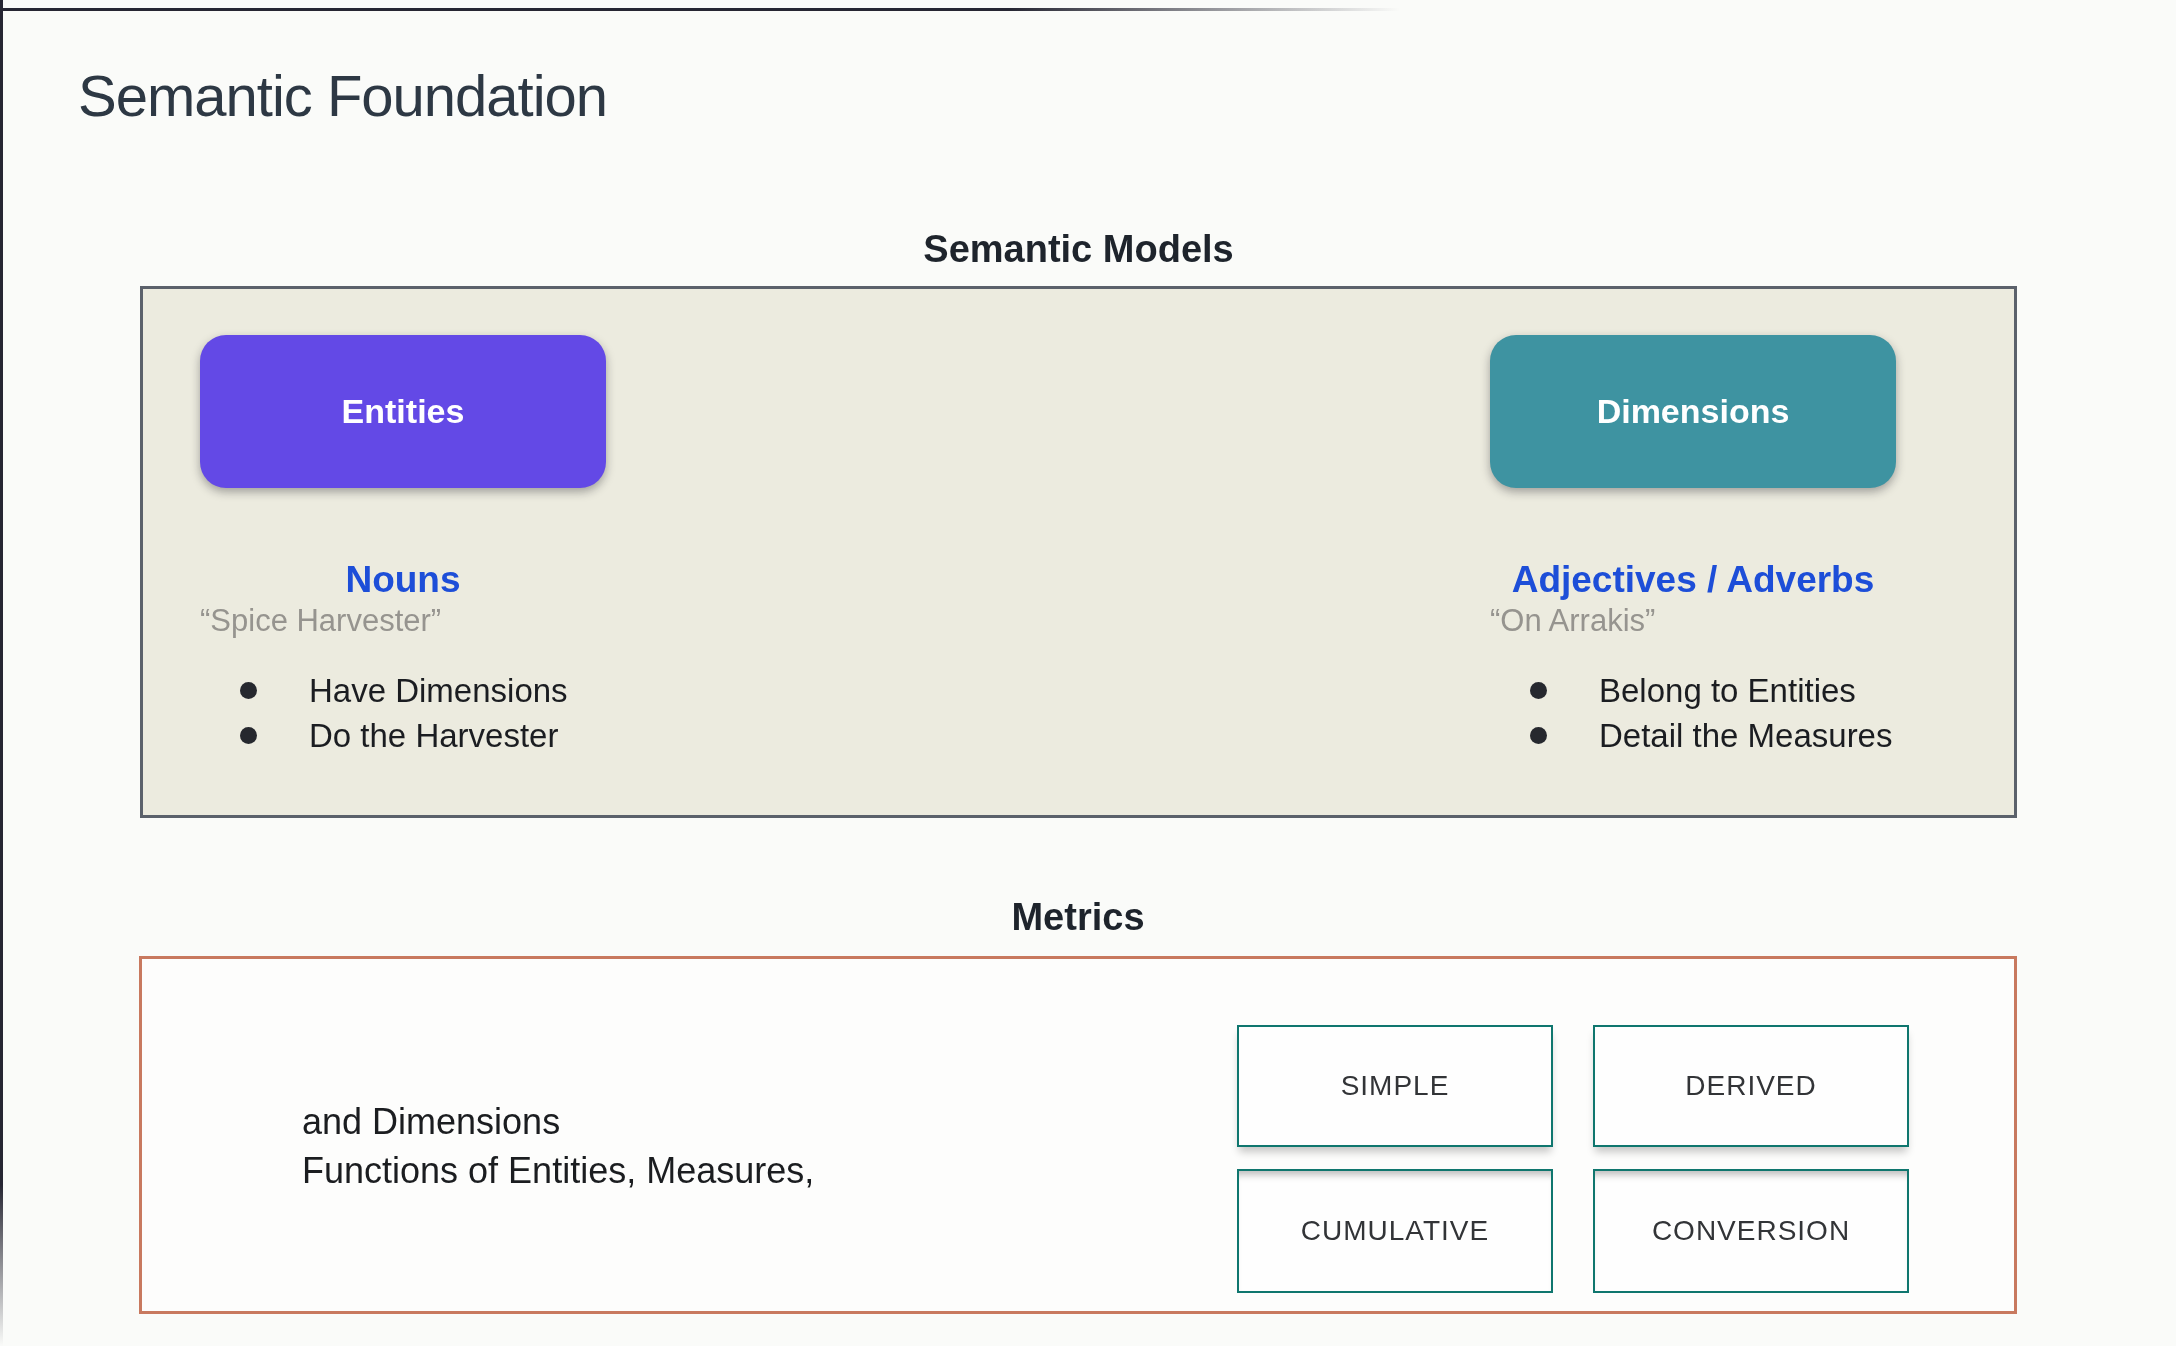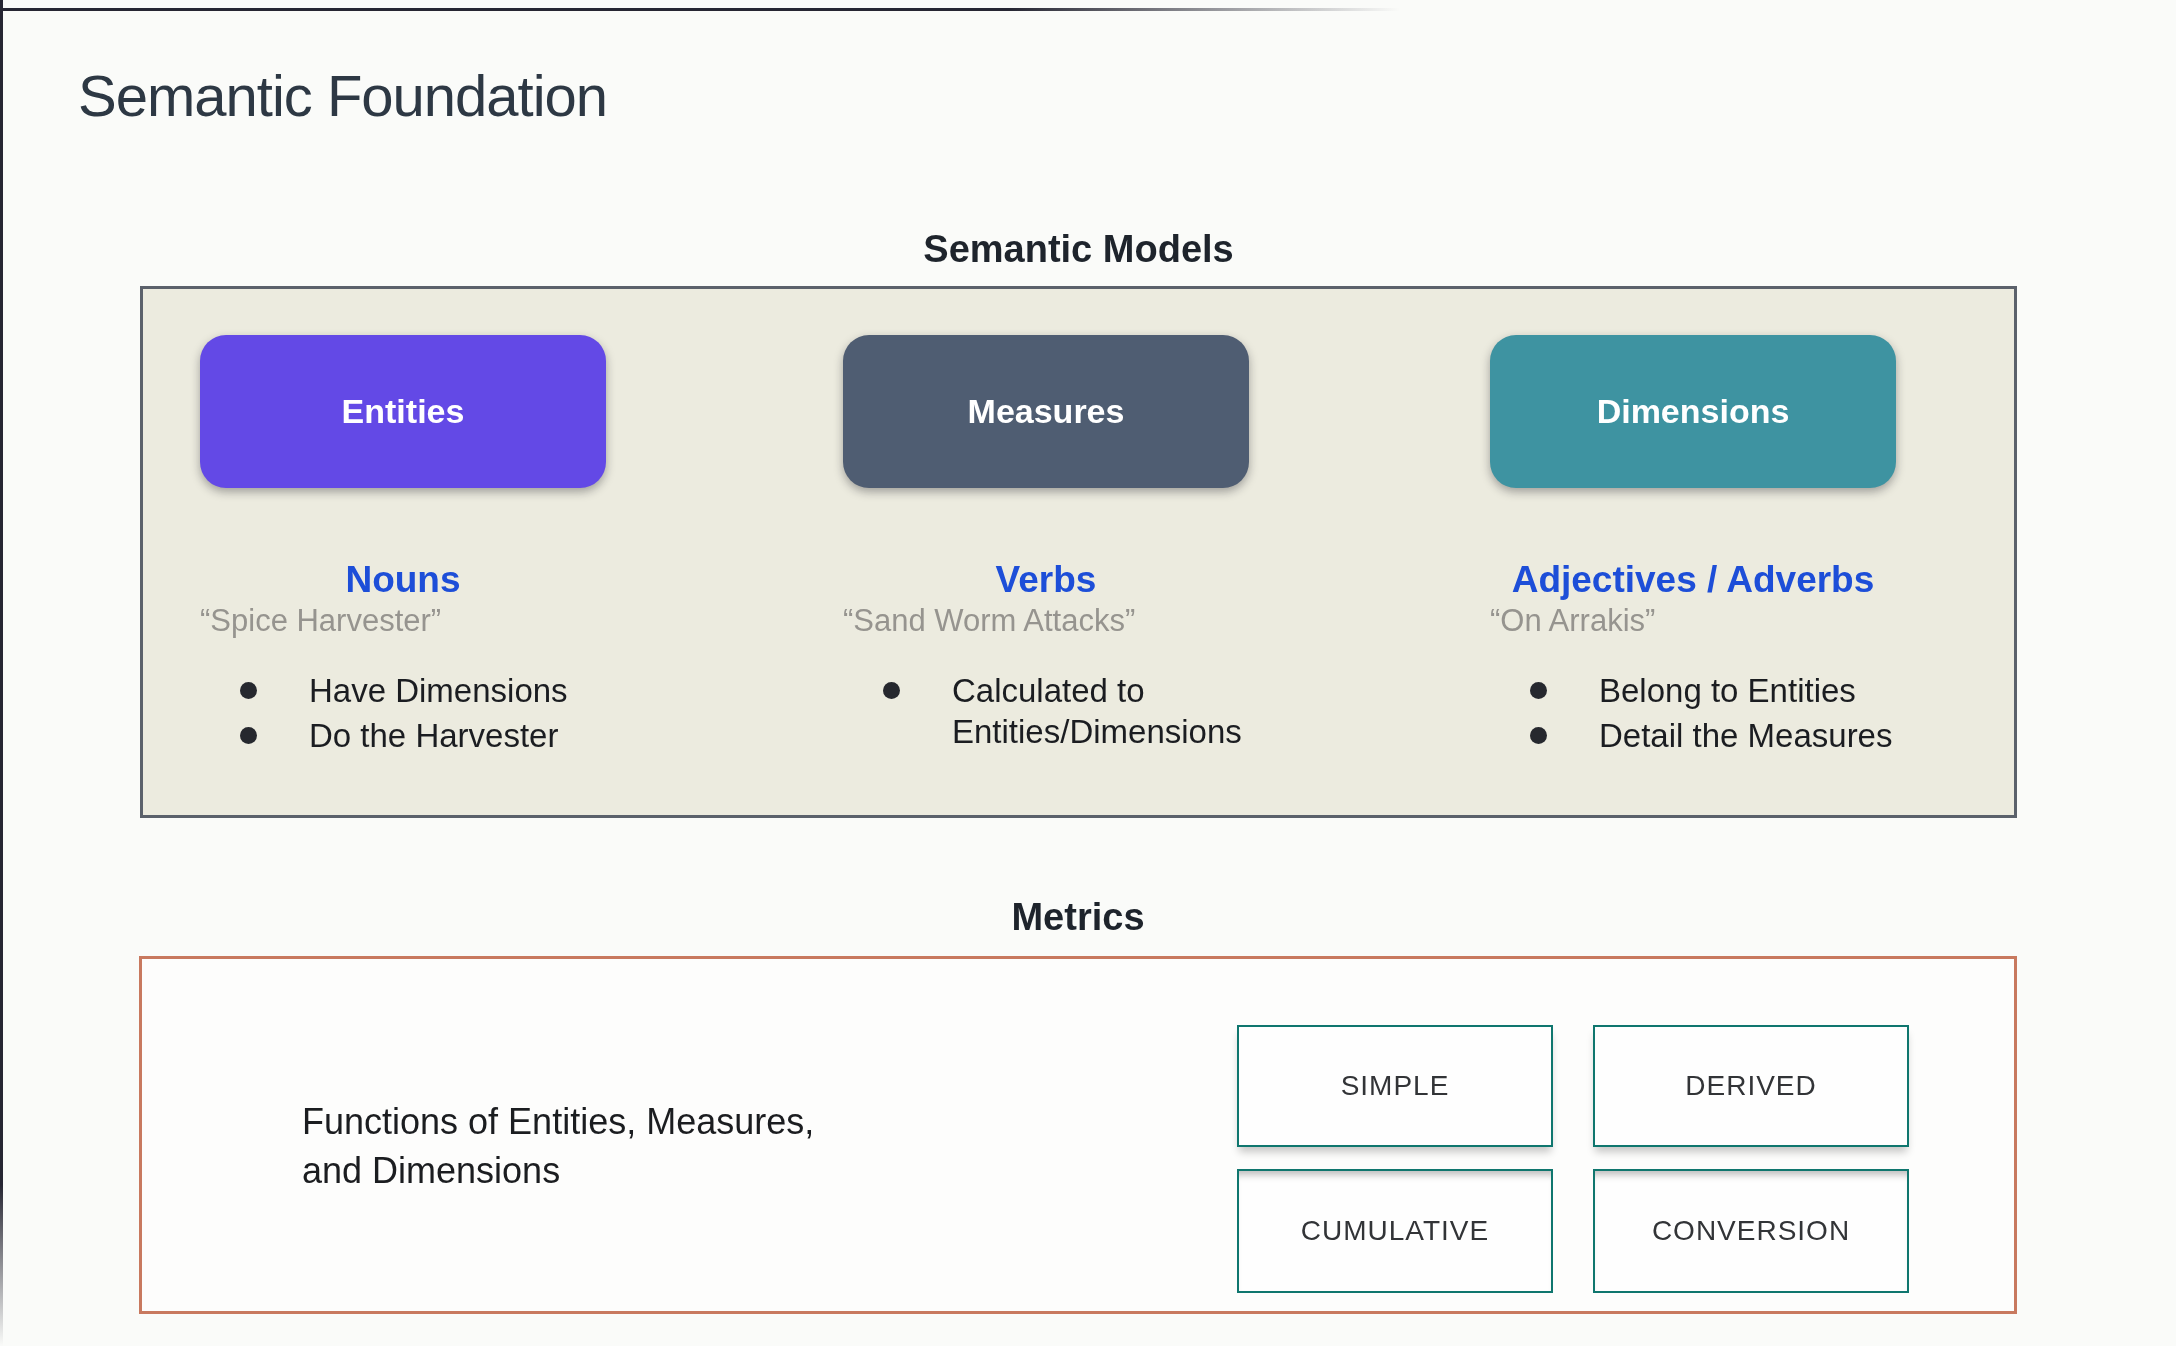--- a/index.html
+++ b/index.html
@@ -108,31 +108,20 @@
           <span class="dot"></span>
           <span class="bullet-text">Have Dimensions</span>
         </div>
         <div class="bullet-row">
           <span class="dot"></span>
           <span class="bullet-text">Do the Harvester</span>
         </div>
       </div>
     </div>
 
-    <div class="col c1">
-      <div class="pill" style="background-color: rgb(79, 93, 114);">Measures</div>
-      <div class="col-heading">Verbs</div>
-      <div class="col-quote">“Sand Worm Attacks”</div>
-      <div class="bullets">
-        <div class="bullet-row">
-          <span class="dot"></span>
-          <span class="bullet-text">Calculated to Entities/Dimensions</span>
-        </div>
-      </div>
-    </div>
 
     <div class="col c2">
       <div class="pill" style="background-color: rgb(62, 147, 161);">Dimensions</div>
       <div class="col-heading">Adjectives / Adverbs</div>
       <div class="col-quote">“On Arrakis”</div>
       <div class="bullets">
         <div class="bullet-row">
           <span class="dot"></span>
           <span class="bullet-text">Belong to Entities</span>
         </div>
@@ -142,21 +131,21 @@
         </div>
       </div>
     </div>
 
   </div>
 
   <div class="section-header metrics-header">Metrics</div>
 
   <div class="metrics-box" style="border-color: rgb(200, 121, 95);">
     <div class="metrics-desc">
+      <div>and Dimensions</div>
       <div>Functions of Entities, Measures,</div>
-      <div>and Dimensions</div>
     </div>
     <div class="metric-card mc-0">SIMPLE</div>
     <div class="metric-card mc-1">DERIVED</div>
     <div class="metric-card mc-2">CUMULATIVE</div>
     <div class="metric-card mc-3">CONVERSION</div>
   </div>
 </div>
 
 </body></html>

